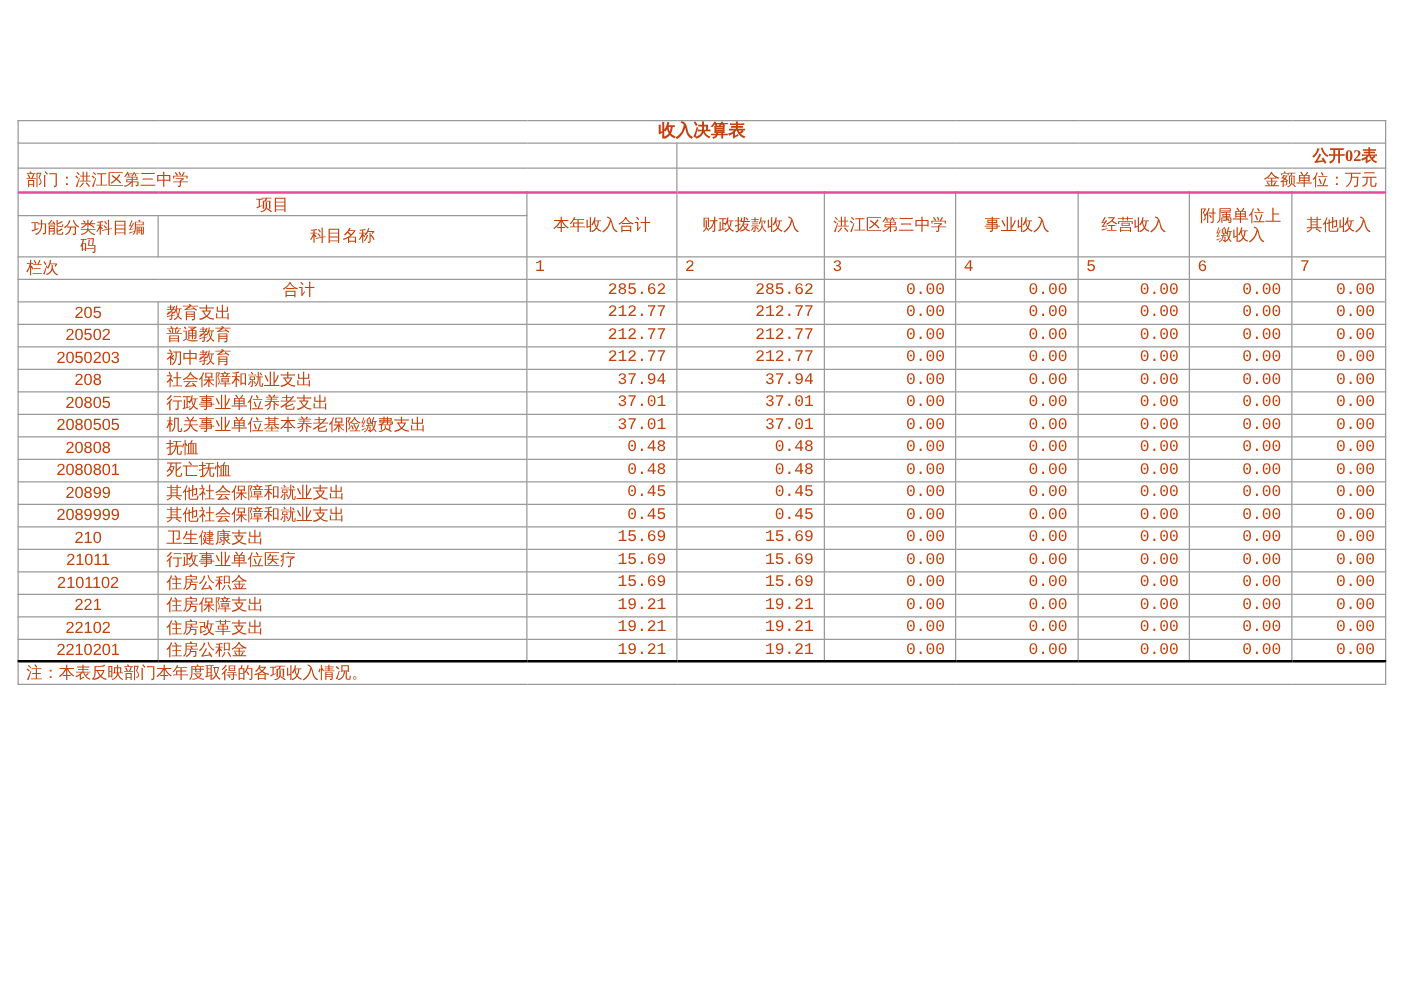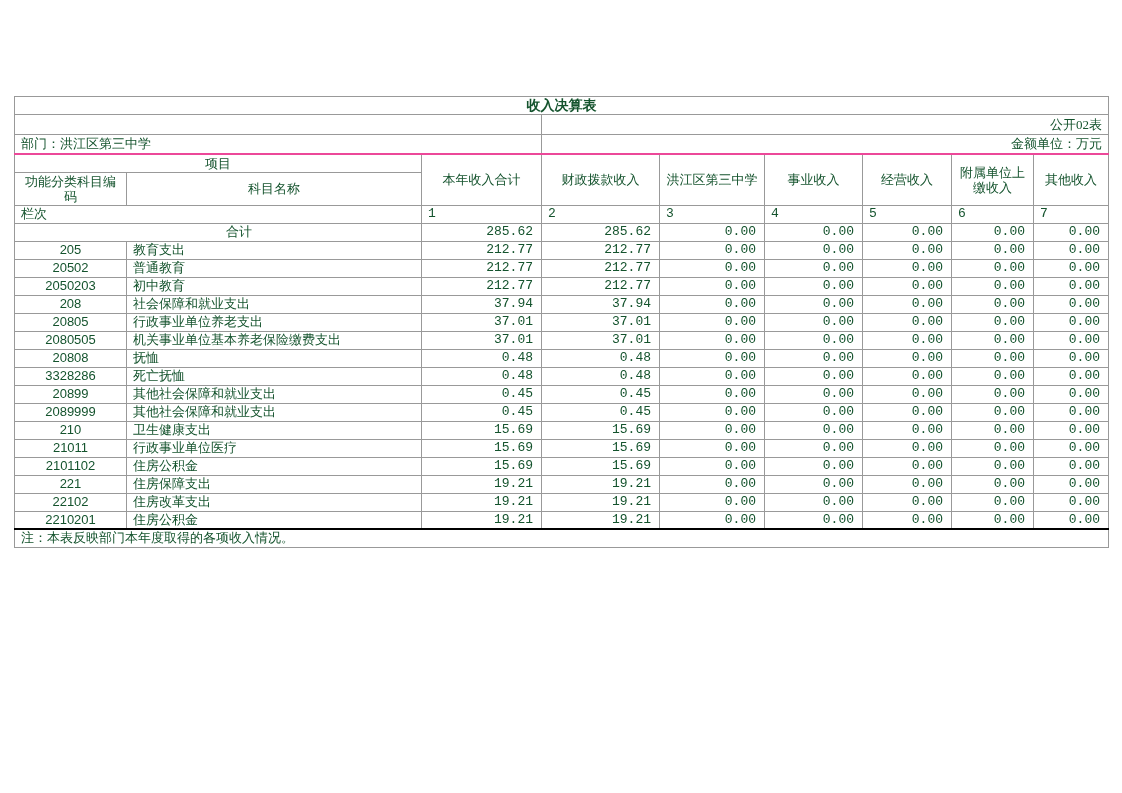--- a/index.html
+++ b/index.html
@@ -2,21 +2,21 @@
 <html><head>
 <meta charset="utf-8">
 <style>
   * { margin:0; padding:0; box-sizing:border-box; }
   html,body { background:#fff; }
   .page {
     position:relative;
     width:1122px; height:793px;
     background:#ffffff;
     font-family:"Liberation Serif","DejaVu Serif",serif;
-    color:#14532d;
+    color:#c2410c;
     overflow:hidden;
   }
   table.doc {
     position:absolute; left:14px; top:96px;
     width:1094px;
     border-collapse:collapse;
     table-layout:fixed;
     font-size:13px;
   }
   td {
@@ -26,21 +26,21 @@
     line-height:16px;
     overflow:hidden;
     white-space:nowrap;
     vertical-align:middle;
   }
   .title-row td {
     font-weight:bold; font-size:14px; text-align:center; height:18px;
   }
   .meta-row td { height:20px; }
   .right { text-align:right; }
-  .bold { font-weight:normal; }
+  .bold { font-weight:bold; }
   .dept-row td { height:19px; border-bottom:2px solid #ec4899; }
   .hc {
     text-align:center; white-space:normal; line-height:15px;
     word-break:break-all; padding:1px 5px;
   }
   .hrow-a td { height:17px; }
   .hrow-b td { height:33px; }
   .colindex-row td { height:18px; text-align:left; }
   .mono { font-family:"Liberation Mono","DejaVu Sans Mono",monospace; }
   .num { font-family:"Liberation Mono","DejaVu Sans Mono",monospace; text-align:right; padding-right:8px; }
@@ -193,21 +193,21 @@
       <td>抚恤</td>
       <td class="num">0.48</td>
       <td class="num">0.48</td>
       <td class="num">0.00</td>
       <td class="num">0.00</td>
       <td class="num">0.00</td>
       <td class="num">0.00</td>
       <td class="num">0.00</td>
     </tr>
         <tr>
-      <td class="code">3328286</td>
+      <td class="code">2080801</td>
       <td>死亡抚恤</td>
       <td class="num">0.48</td>
       <td class="num">0.48</td>
       <td class="num">0.00</td>
       <td class="num">0.00</td>
       <td class="num">0.00</td>
       <td class="num">0.00</td>
       <td class="num">0.00</td>
     </tr>
         <tr>

